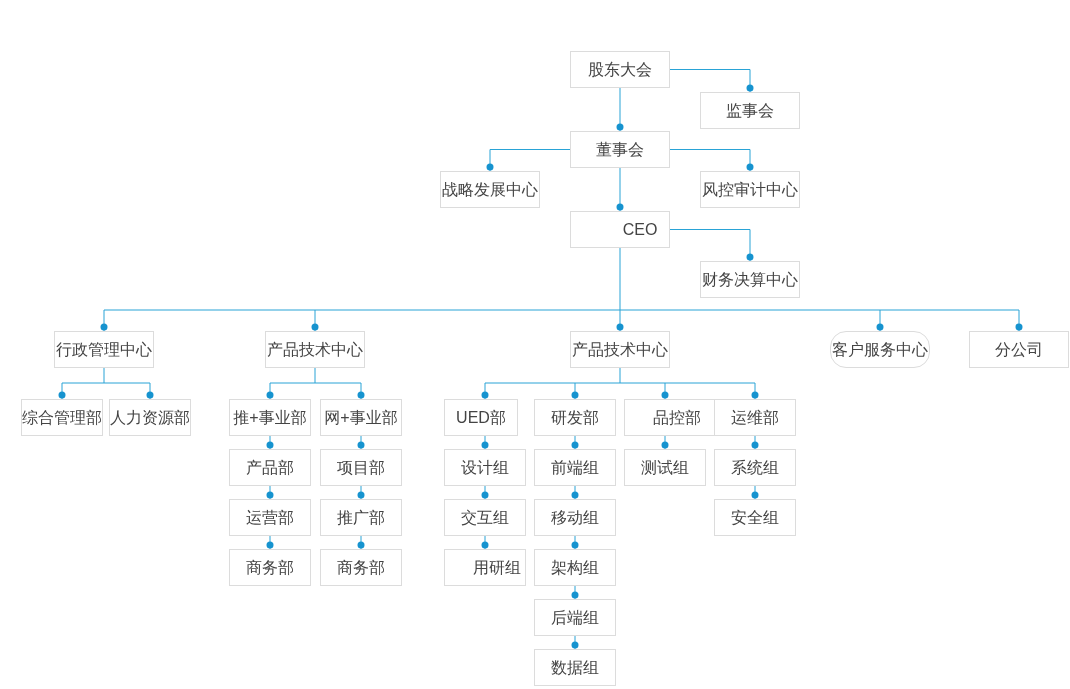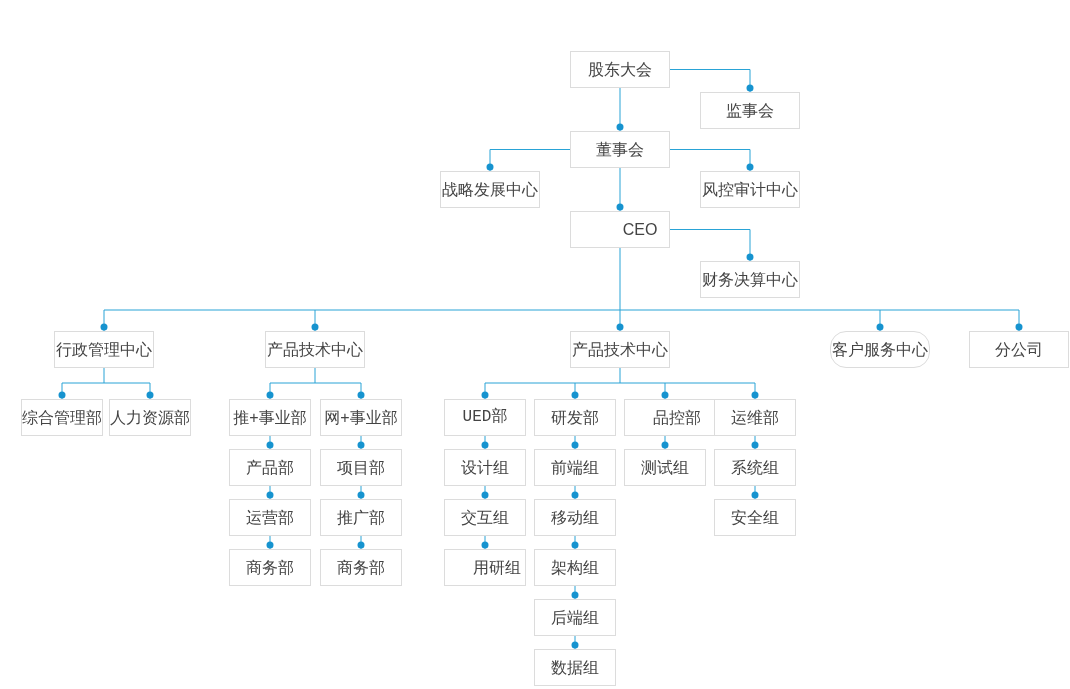--- a/index.html
+++ b/index.html
@@ -76,21 +76,21 @@
     <div class="node" style="left: 21px; top: 399px; width: 82px;">综合管理部</div>
     <div class="node" style="left: 109px; top: 399px; width: 82px;">人力资源部</div>
     <div class="node" style="left: 229px; top: 399px; width: 82px;">推+事业部</div>
     <div class="node" style="left: 320px; top: 399px; width: 82px;">网+事业部</div>
     <div class="node" style="left: 229px; top: 449px; width: 82px;">产品部</div>
     <div class="node" style="left: 229px; top: 499px; width: 82px;">运营部</div>
     <div class="node" style="left: 229px; top: 549px; width: 82px;">商务部</div>
     <div class="node" style="left: 320px; top: 449px; width: 82px; text-align: center;">项目部</div>
     <div class="node" style="left: 320px; top: 499px; width: 82px;">推广部</div>
     <div class="node" style="left: 320px; top: 549px; width: 82px;">商务部</div>
-    <div class="node" style="left: 444px; top: 399px; width: 82px; font-family: Liberation Mono, monospace;">UED部</div>
+    <div class="node" style="left: 444px; top: 399px; width: 74px;">UED部</div>
     <div class="node" style="left: 444px; top: 449px; width: 82px;">设计组</div>
     <div class="node" style="left: 444px; top: 499px; width: 82px;">交互组</div>
     <div class="node" style="left: 444px; top: 549px; width: 82px; padding-left: 24px;">用研组</div>
     <div class="node" style="left: 534px; top: 399px; width: 82px;">研发部</div>
     <div class="node" style="left: 534px; top: 449px; width: 82px;">前端组</div>
     <div class="node" style="left: 534px; top: 499px; width: 82px;">移动组</div>
     <div class="node" style="left: 534px; top: 549px; width: 82px;">架构组</div>
     <div class="node" style="left: 534px; top: 599px; width: 82px;">后端组</div>
     <div class="node" style="left: 534px; top: 649px; width: 82px;">数据组</div>
     <div class="node" style="left: 624px; top: 399px; width: 106px;">品控部</div>

